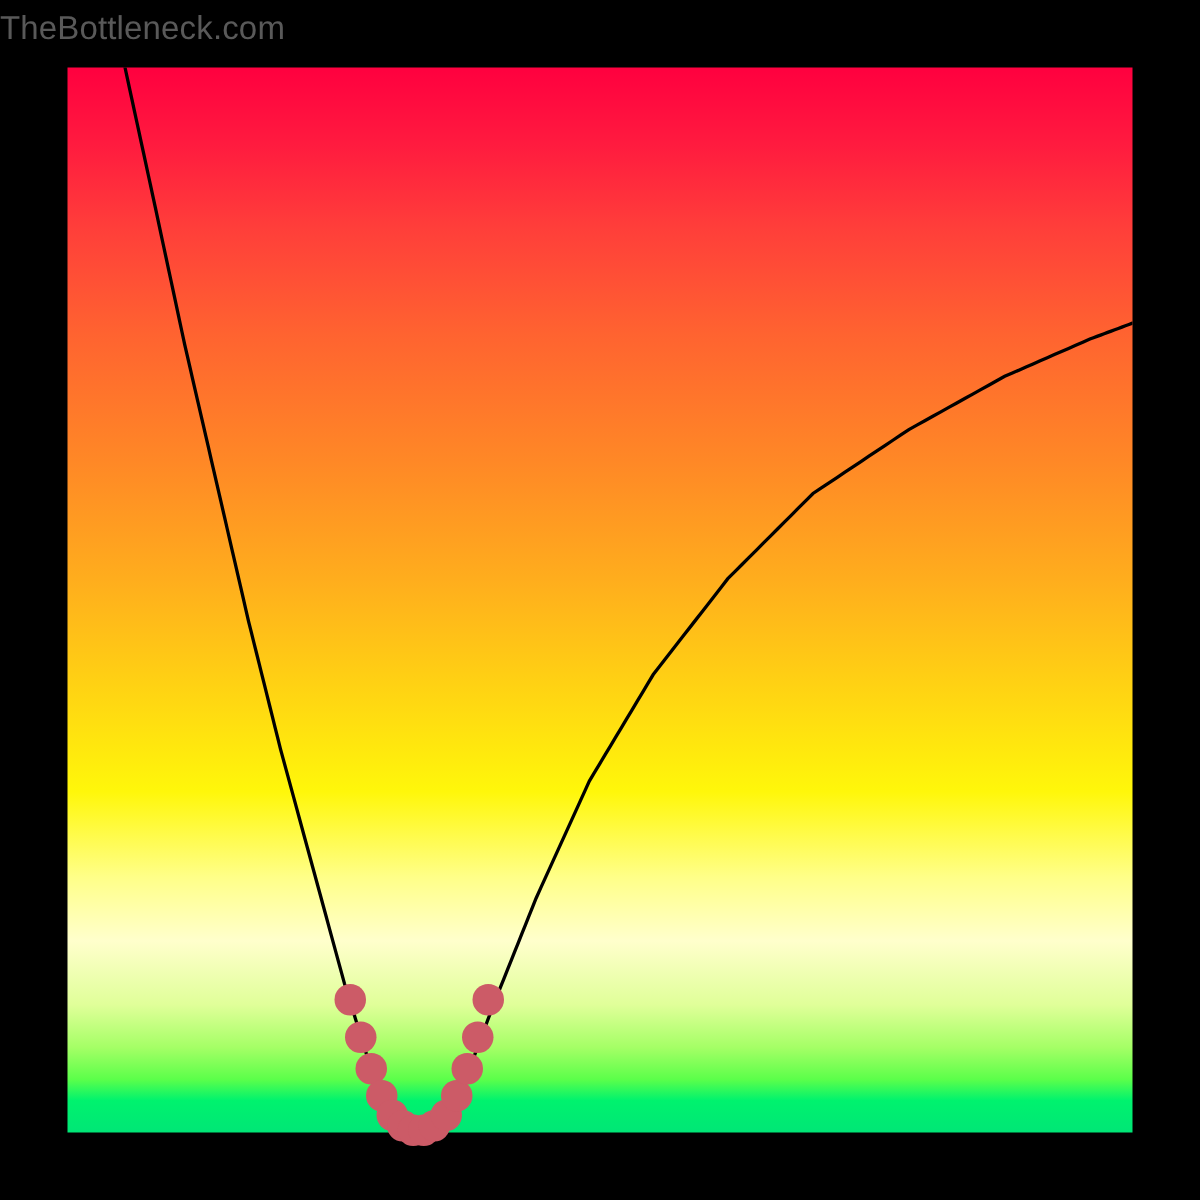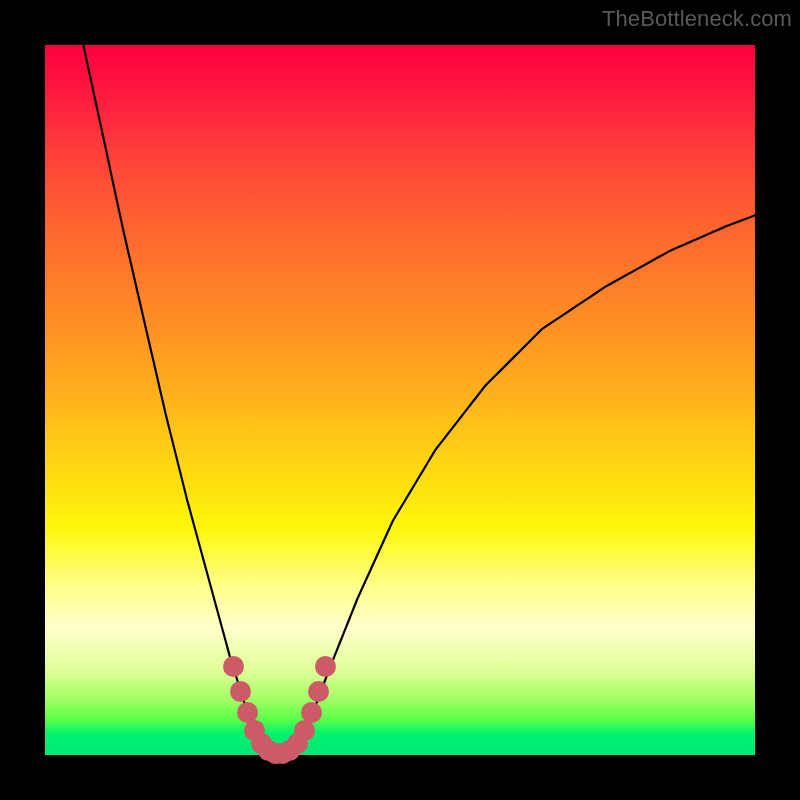--- a/index.html
+++ b/index.html
@@ -23,21 +23,21 @@
         #e0ff99 88%,
         #a5ff66 92%,
         #5cff4a 95%,
         #00f26e 97%,
         #00e676 100%);
     }
     .attribution {
       position: absolute;
       top: 8px; right: 0; left: 0;
       width: 800px;
-      text-align: right;
+      text-align: left;
       padding-right: 8px;
       font: 500 22px/1 Arial, Helvetica, sans-serif;
       color: #595959;
       letter-spacing: 0.1px;
     }
     .curve { position: absolute; inset: 0; }
     .marker {
       position: absolute;
       width: 21px; height: 21px;
       margin-left: -10.5px; margin-top: -10.5px;

